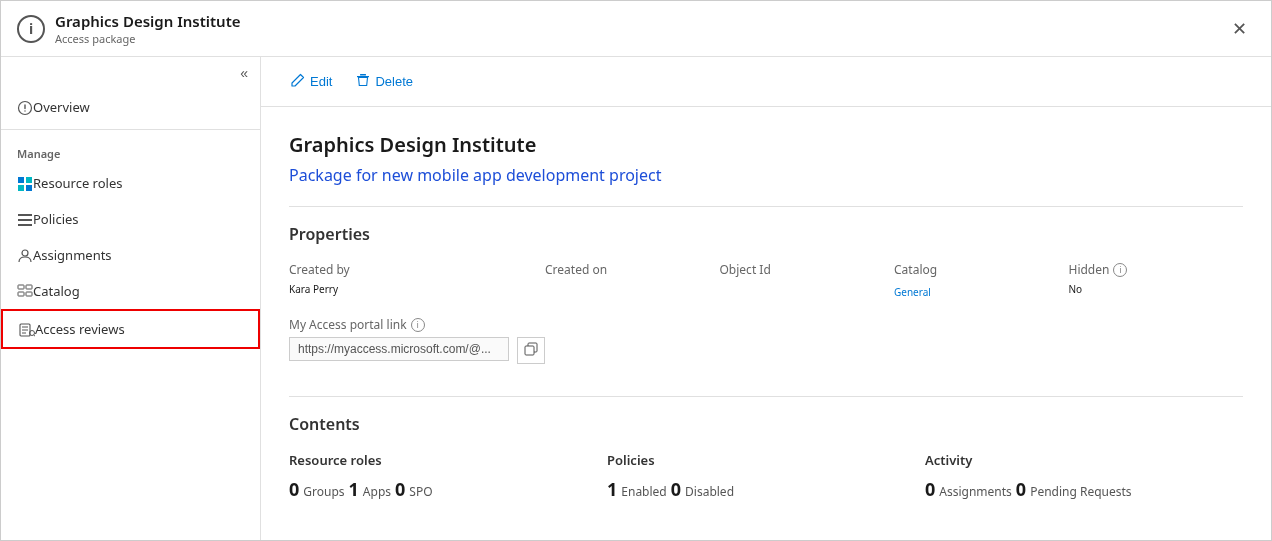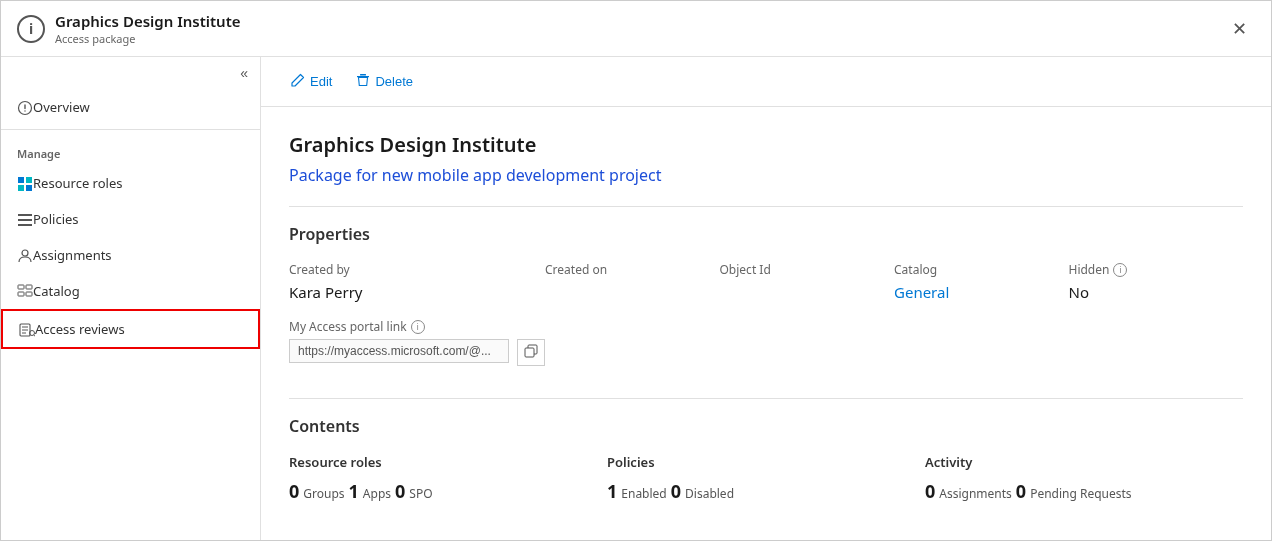--- a/index.html
+++ b/index.html
@@ -43,21 +43,21 @@
     .content { padding: 24px 28px; }
     .content-title { font-size: 20px; font-weight: 600; color: #1a1a1a; margin-bottom: 6px; }
     .content-subtitle { font-size: 16px; color: #1d4ed8; margin-bottom: 20px; }
     .content-divider { height: 1px; background: #e0e0e0; margin: 16px 0; }
 
     
     .section-title { font-size: 16px; font-weight: 600; margin-bottom: 16px; }
     .properties-grid { display: grid; grid-template-columns: 1fr 1fr 1fr 1fr 1fr; gap: 0; }
     .prop-item { padding: 0 0 16px 0; }
     .prop-label { font-size: 12px; color: #666; margin-bottom: 4px; display: flex; align-items: center; gap: 4px; }
-    .prop-value { font-size: 15px; color: #1a1a1a; }
+    .prop-value { font-size: 10px; color: #1a1a1a; }
     .prop-value.link { color: #0078d4; cursor: pointer; text-decoration: none; }
     .portal-link-container { display: flex; align-items: flex-start; gap: 8px; }
     .portal-link-input { border: 1px solid #ccc; padding: 4px 8px; font-size: 12px; color: #555; width: 220px; background: #fafafa; }
     .copy-btn { background: none; border: 1px solid #ccc; padding: 4px 6px; cursor: pointer; color: #555; font-size: 12px; }
     .info-icon { display: inline-flex; align-items: center; justify-content: center; width: 14px; height: 14px; border-radius: 50%; border: 1px solid #888; font-size: 9px; color: #888; cursor: pointer; }
 
     
     .contents-grid { display: grid; grid-template-columns: 1fr 1fr 1fr; gap: 0; margin-top: 8px; }
     .contents-col { }
     .contents-col-title { font-size: 13px; font-weight: 600; margin-bottom: 8px; }

